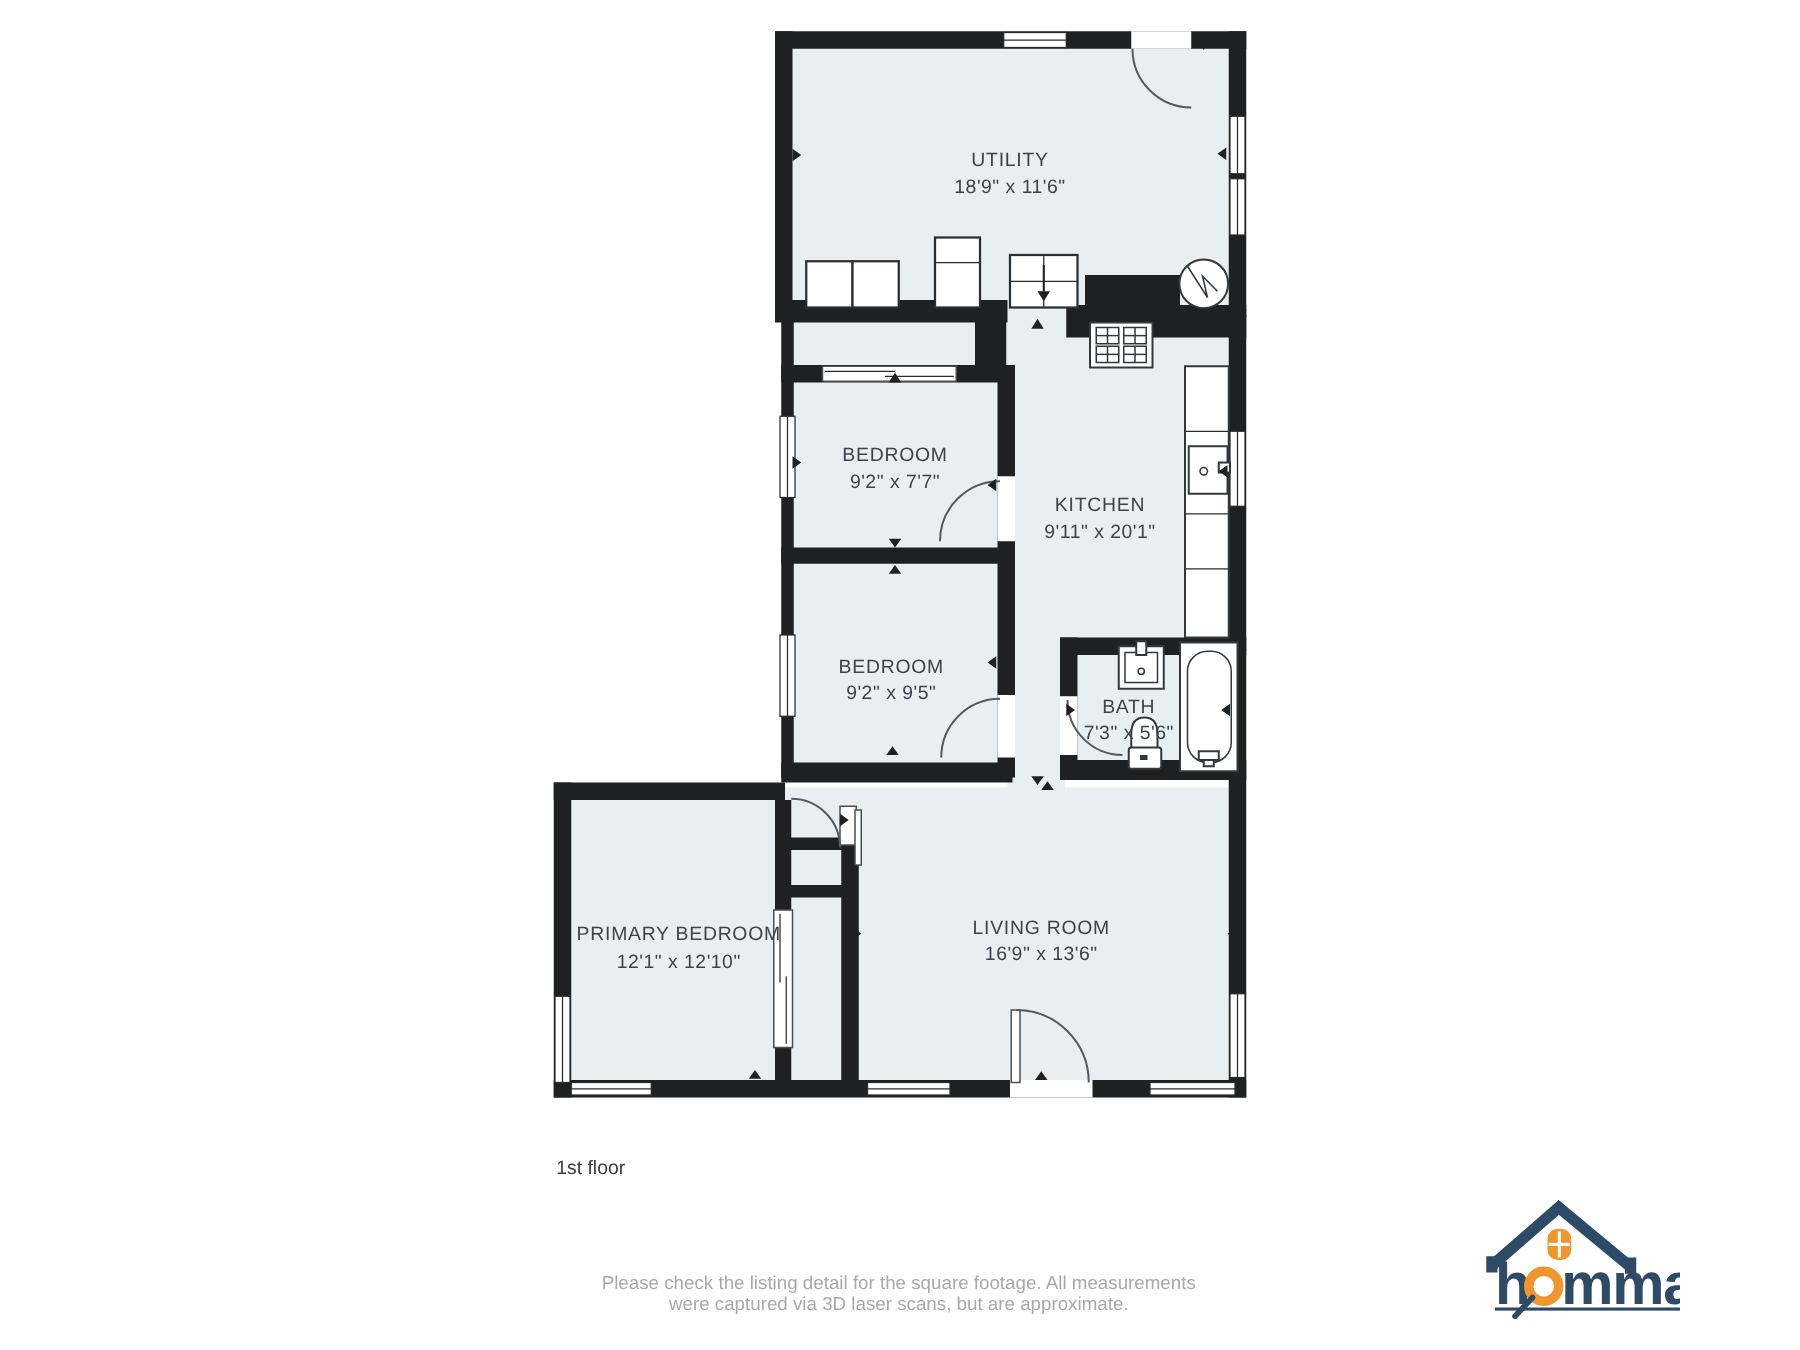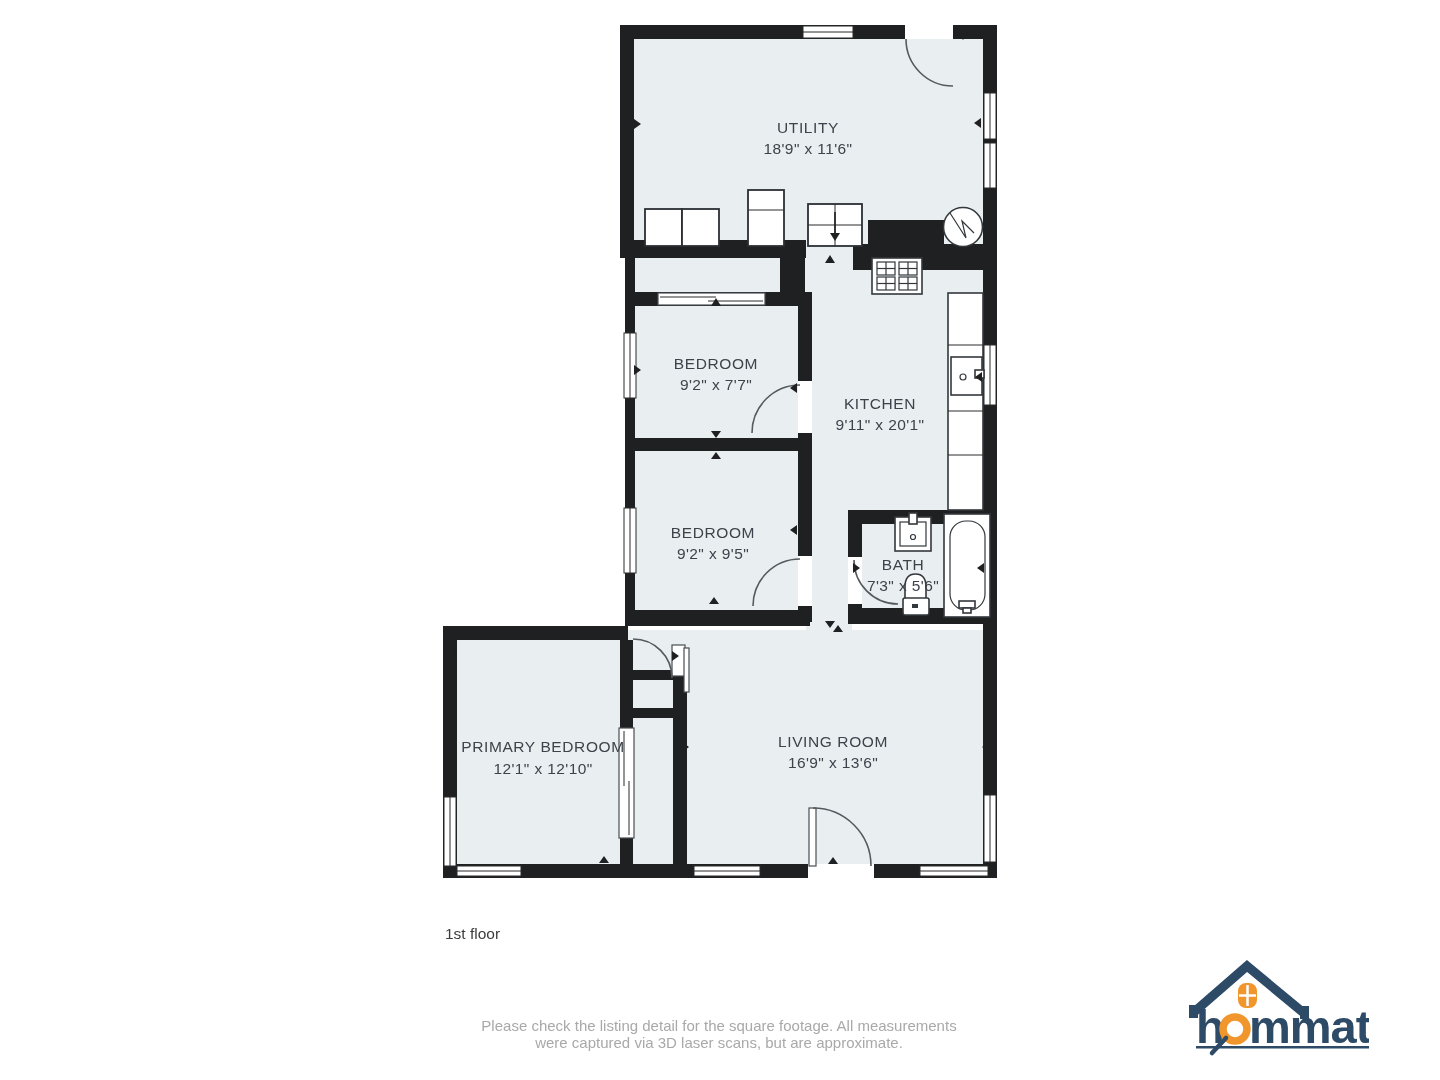--- a/index.html
+++ b/index.html
@@ -1,17 +1,17 @@
 <!DOCTYPE html>
 <html><head>
 <meta charset="utf-8">
 <style>
   html,body{margin:0;padding:0;background:#ffffff;}
   .page{position:relative;width:1344px;height:1080px;background:#ffffff;overflow:hidden;
-        font-family:"Liberation Sans", sans-serif;padding-left:25px;}
+        font-family:"Liberation Sans", sans-serif;}
   svg{position:absolute;left:0;top:0;}
   .floor{fill:#e9eef1;}
   .wall{fill:#1f2021;}
   .win{fill:#ffffff;stroke:#2b2b2b;stroke-width:1;}
   .winline{stroke:#2b2b2b;stroke-width:1;}
   .gap{fill:#ffffff;}
   .arc{fill:none;stroke:#555a5e;stroke-width:1.6;}
   .leaf{fill:#ffffff;stroke:#4a4f53;stroke-width:1.2;}
   .fix{fill:#ffffff;stroke:#33383c;stroke-width:1.6;}
   .fixthin{fill:none;stroke:#33383c;stroke-width:1.2;}

